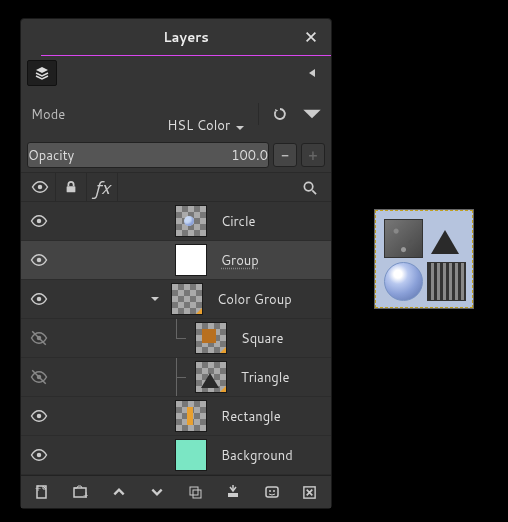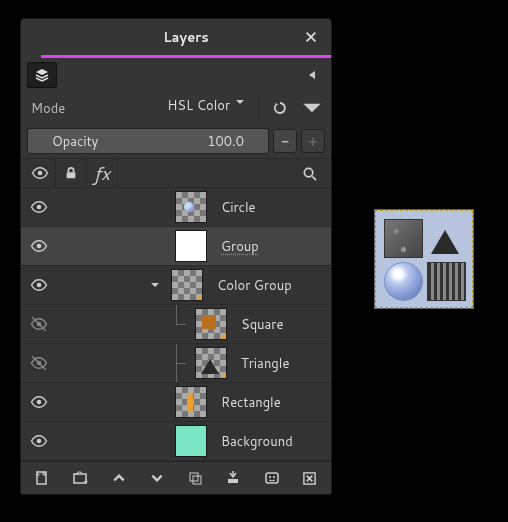--- a/index.html
+++ b/index.html
@@ -24,21 +24,21 @@
     box-shadow: 0 2px 8px rgba(0,0,0,.6);
     display: flex;
     flex-direction: column;
   }
   .titlebar {
     height: 36px;
     display: flex;
     align-items: center;
     justify-content: center;
     position: relative;
-    border-bottom: 3px solid #d946ef;
+    border-bottom: 1px solid #d946ef;
     margin-left: 20px;
   }
   .titlebar .title {
     font-weight: 600;
     color: #eee;
   }
   .titlebar .close {
     position: absolute;
     right: 8px;
     top: 6px;
@@ -74,47 +74,48 @@
   .mode-row {
     display: flex;
     align-items: center;
     padding: 4px 6px;
     gap: 6px;
   }
   .mode-label { color: #bbb; padding-left: 4px; }
   .mode-select {
     flex: 1;
     display: flex;
-    align-items: flex-start;
+    align-items: flex-end;
     justify-content: flex-end;
     height: 24px;
     color: #ddd;
     padding-right: 4px;
     gap: 4px;
+    margin-top: 16px;
   }
   .mode-select .chev { width: 12px; height: 12px; }
   .sep { width:1px; height:22px; background:#2a2a2a; margin:0 2px; }
   .iconbtn {
     width: 26px; height: 24px;
     display:flex; align-items:center; justify-content:center;
     color:#ccc; border-radius:2px;
   }
 
   .opacity-row {
     display:flex; align-items:center; padding: 4px 6px; gap:4px;
   }
   .opacity-slider {
     flex:1;
     height: 24px;
     background: #555;
     border: 1px solid #222;
     border-radius: 3px;
     display:flex;
     align-items:center;
-    padding: 0 24px;
+    padding: 0 0;
     color:#ddd;
     position:relative;
     justify-content: space-between;
   }
   .stepper {
     width:22px; height:22px;
     background:#454545;
     border:1px solid #222;
     border-radius:3px;
     display:flex;align-items:center;justify-content:center;

